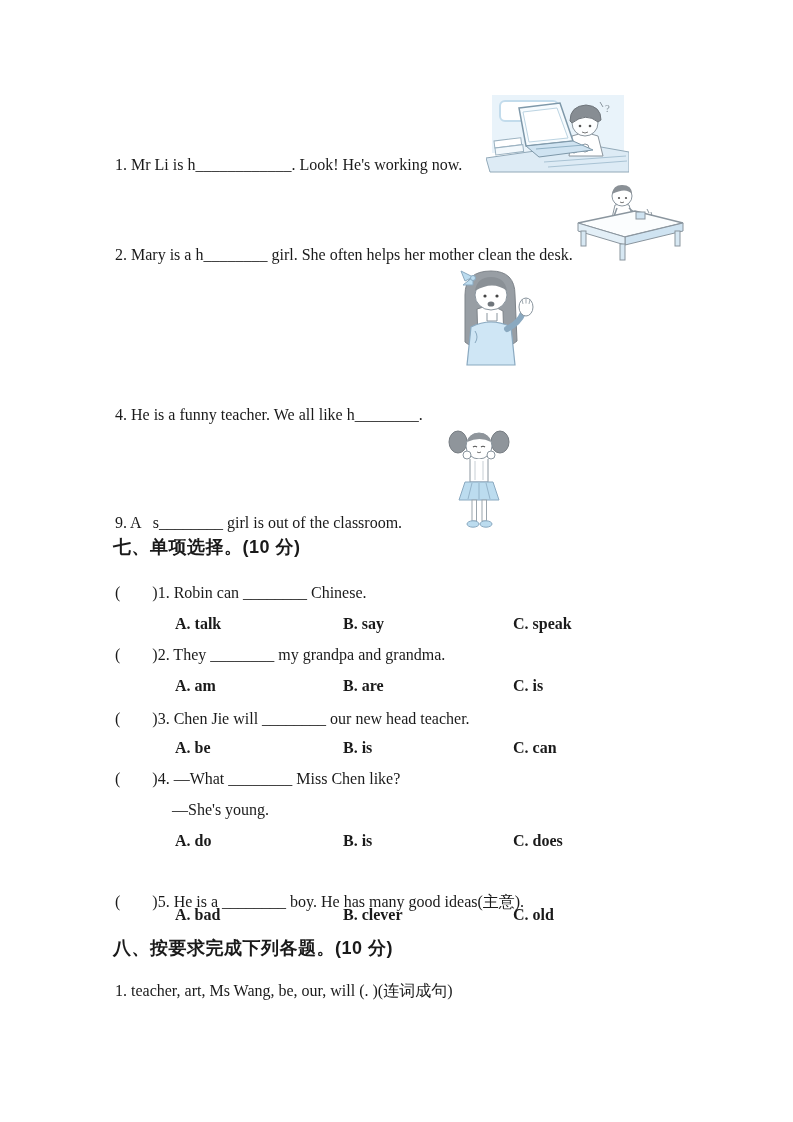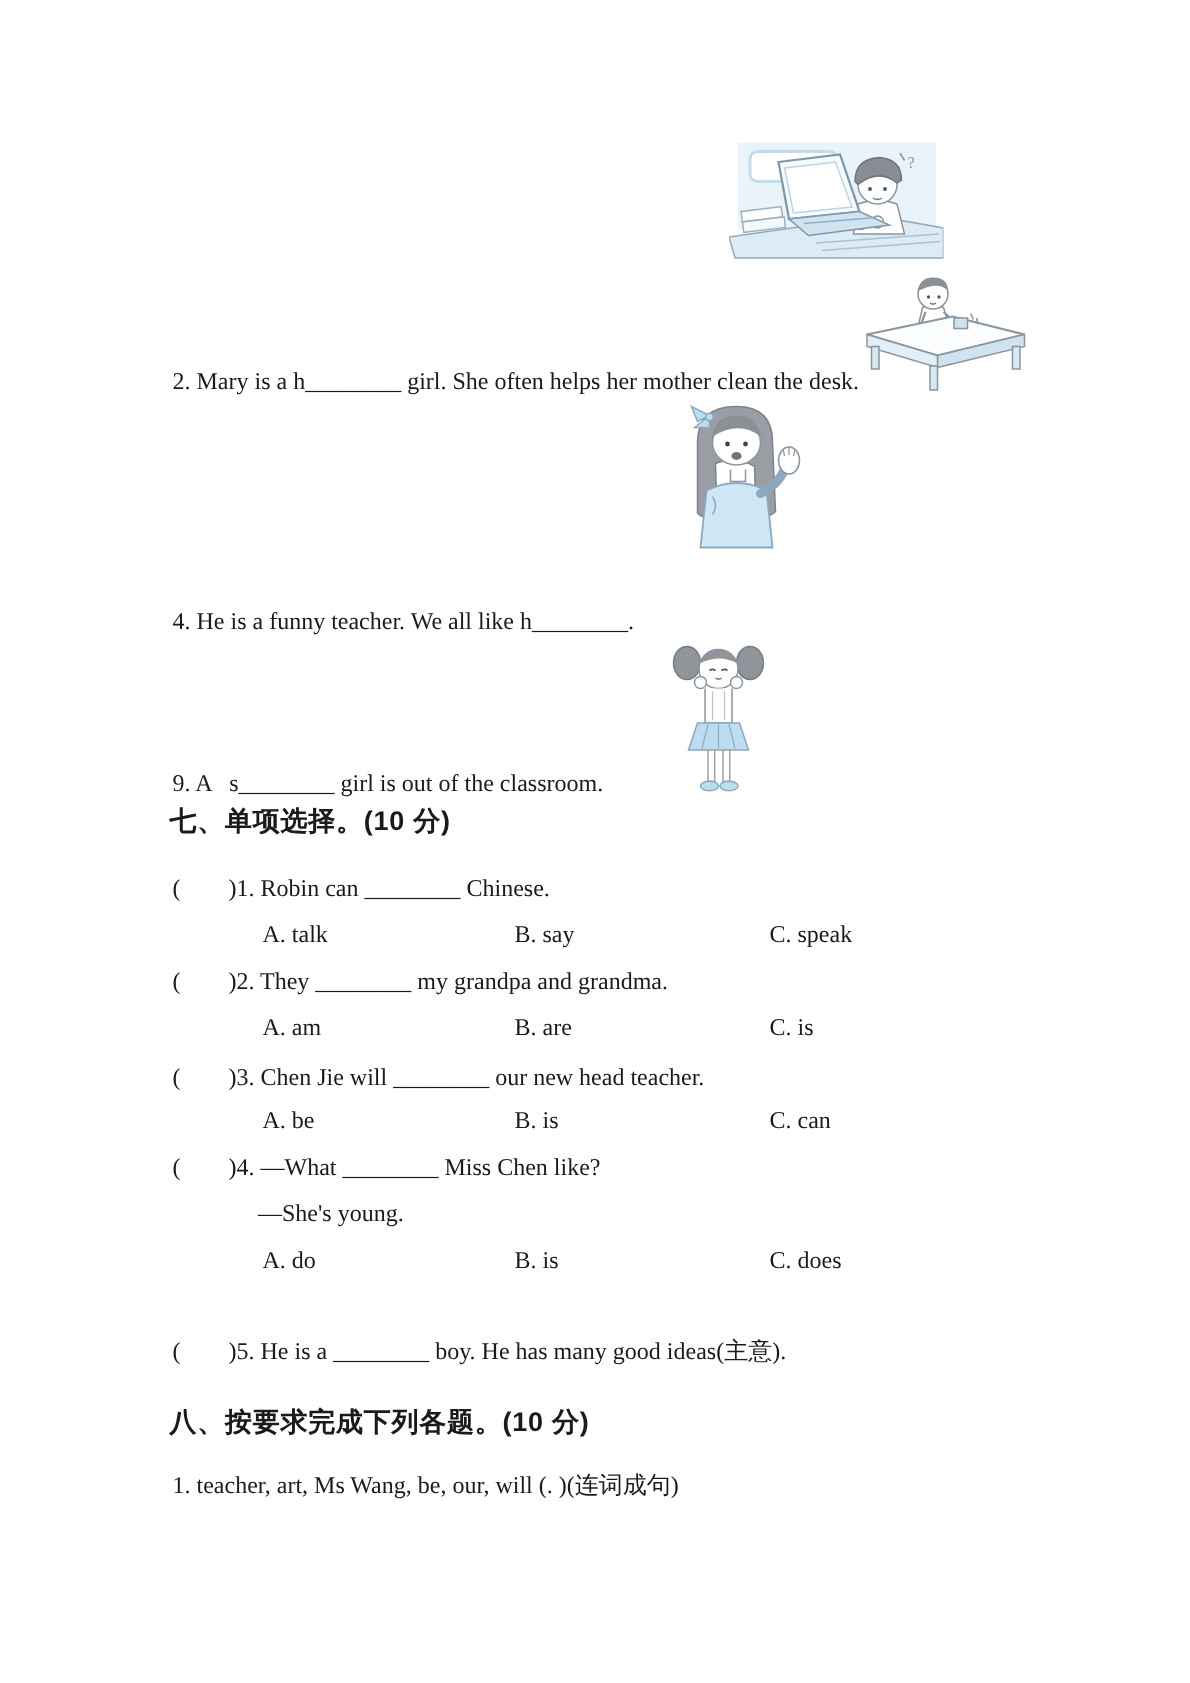--- a/index.html
+++ b/index.html
@@ -18,21 +18,21 @@
     white-space:pre;
     line-height:20px;
   }
   .header{
     left:113px;
     font-size:18px;
     font-weight:bold;
     font-family:"Liberation Sans","Liberation Serif",sans-serif;
     letter-spacing:0.5px;
   }
-  .opt-row{position:absolute;left:0;top:0;width:100%;height:20px;}
+  .opt-row{position:absolute;left:0;top:0;width:100%;height:20px;font-weight:bold;}
   .opt{position:absolute;white-space:pre;line-height:20px;}
   .opt-a{left:175px;}
   .opt-b{left:343px;}
   .opt-c{left:513px;text-align:center;}
   .illus{position:absolute;}
   
   #l1{top:155px;} #l2{top:245px;} #l3{top:347px;} #l4{top:405px;text-align:center;} #l5{top:513px;}
   #h7{top:537px;}
   #q1{top:583px;} #o1{top:614px;}
   #q2{top:645px;} #o2{top:676px;}
@@ -146,20 +146,21 @@
     <path d="M17,54 L45,54 L51,72 L11,72 Z" fill="#bcdcef" stroke="#8aa9c0" stroke-width="1"></path>
     <line x1="24" y1="55" x2="20" y2="71" stroke="#8aa9c0" stroke-width="0.8"></line>
     <line x1="31" y1="55" x2="31" y2="71" stroke="#8aa9c0" stroke-width="0.8"></line>
     <line x1="38" y1="55" x2="42" y2="71" stroke="#8aa9c0" stroke-width="0.8"></line>
     <rect x="24" y="72" width="4.5" height="21" fill="#ffffff" stroke="#9aa5ad" stroke-width="1"></rect>
     <rect x="34" y="72" width="4.5" height="21" fill="#ffffff" stroke="#9aa5ad" stroke-width="1"></rect>
     <ellipse cx="25" cy="96" rx="6" ry="3.2" fill="#bcdcef" stroke="#8aa9c0" stroke-width="1"></ellipse>
     <ellipse cx="38" cy="96" rx="6" ry="3.2" fill="#bcdcef" stroke="#8aa9c0" stroke-width="1"></ellipse>
   </svg>
 
+  <div id="l1" class="line">1. Mr Li is h____________. Look! He's working now.</div>
   <div id="l2" class="line">2. Mary is a h________ girl. She often helps her mother clean the desk.</div>
   <div id="l4" class="line">4. He is a funny teacher. We all like h________.</div>
   <div id="l5" class="line">9. A   s________ girl is out of the classroom.</div>
 
   <div id="h7" class="line header">七、单项选择。(10 分)</div>
 
   <div id="q1" class="line">(        )1. Robin can ________ Chinese.</div>
   <div id="o1" class="opt-row">
     <span class="opt opt-a">A. talk</span>
     <span class="opt opt-b">B. say</span>
@@ -182,17 +183,22 @@
 
   <div id="q4" class="line">(        )4. —What ________ Miss Chen like?</div>
   <div id="q4b" class="line">—She's young.</div>
   <div id="o4" class="opt-row">
     <span class="opt opt-a">A. do</span>
     <span class="opt opt-b">B. is</span>
     <span class="opt opt-c">C. does</span>
   </div>
 
   <div id="q5" class="line">(        )5. He is a ________ boy. He has many good ideas(主意).</div>
+  <div id="o5" class="opt-row">
+    <span class="opt opt-a">A. bad</span>
+    <span class="opt opt-b">B. clever</span>
+    <span class="opt opt-c">C. old</span>
+  </div>
 
   <div id="h8" class="line header">八、按要求完成下列各题。(10 分)</div>
   <div id="l81" class="line">1. teacher, art, Ms Wang, be, our, will (. )(连词成句)</div>
 
 </div>
 
 </body></html>

